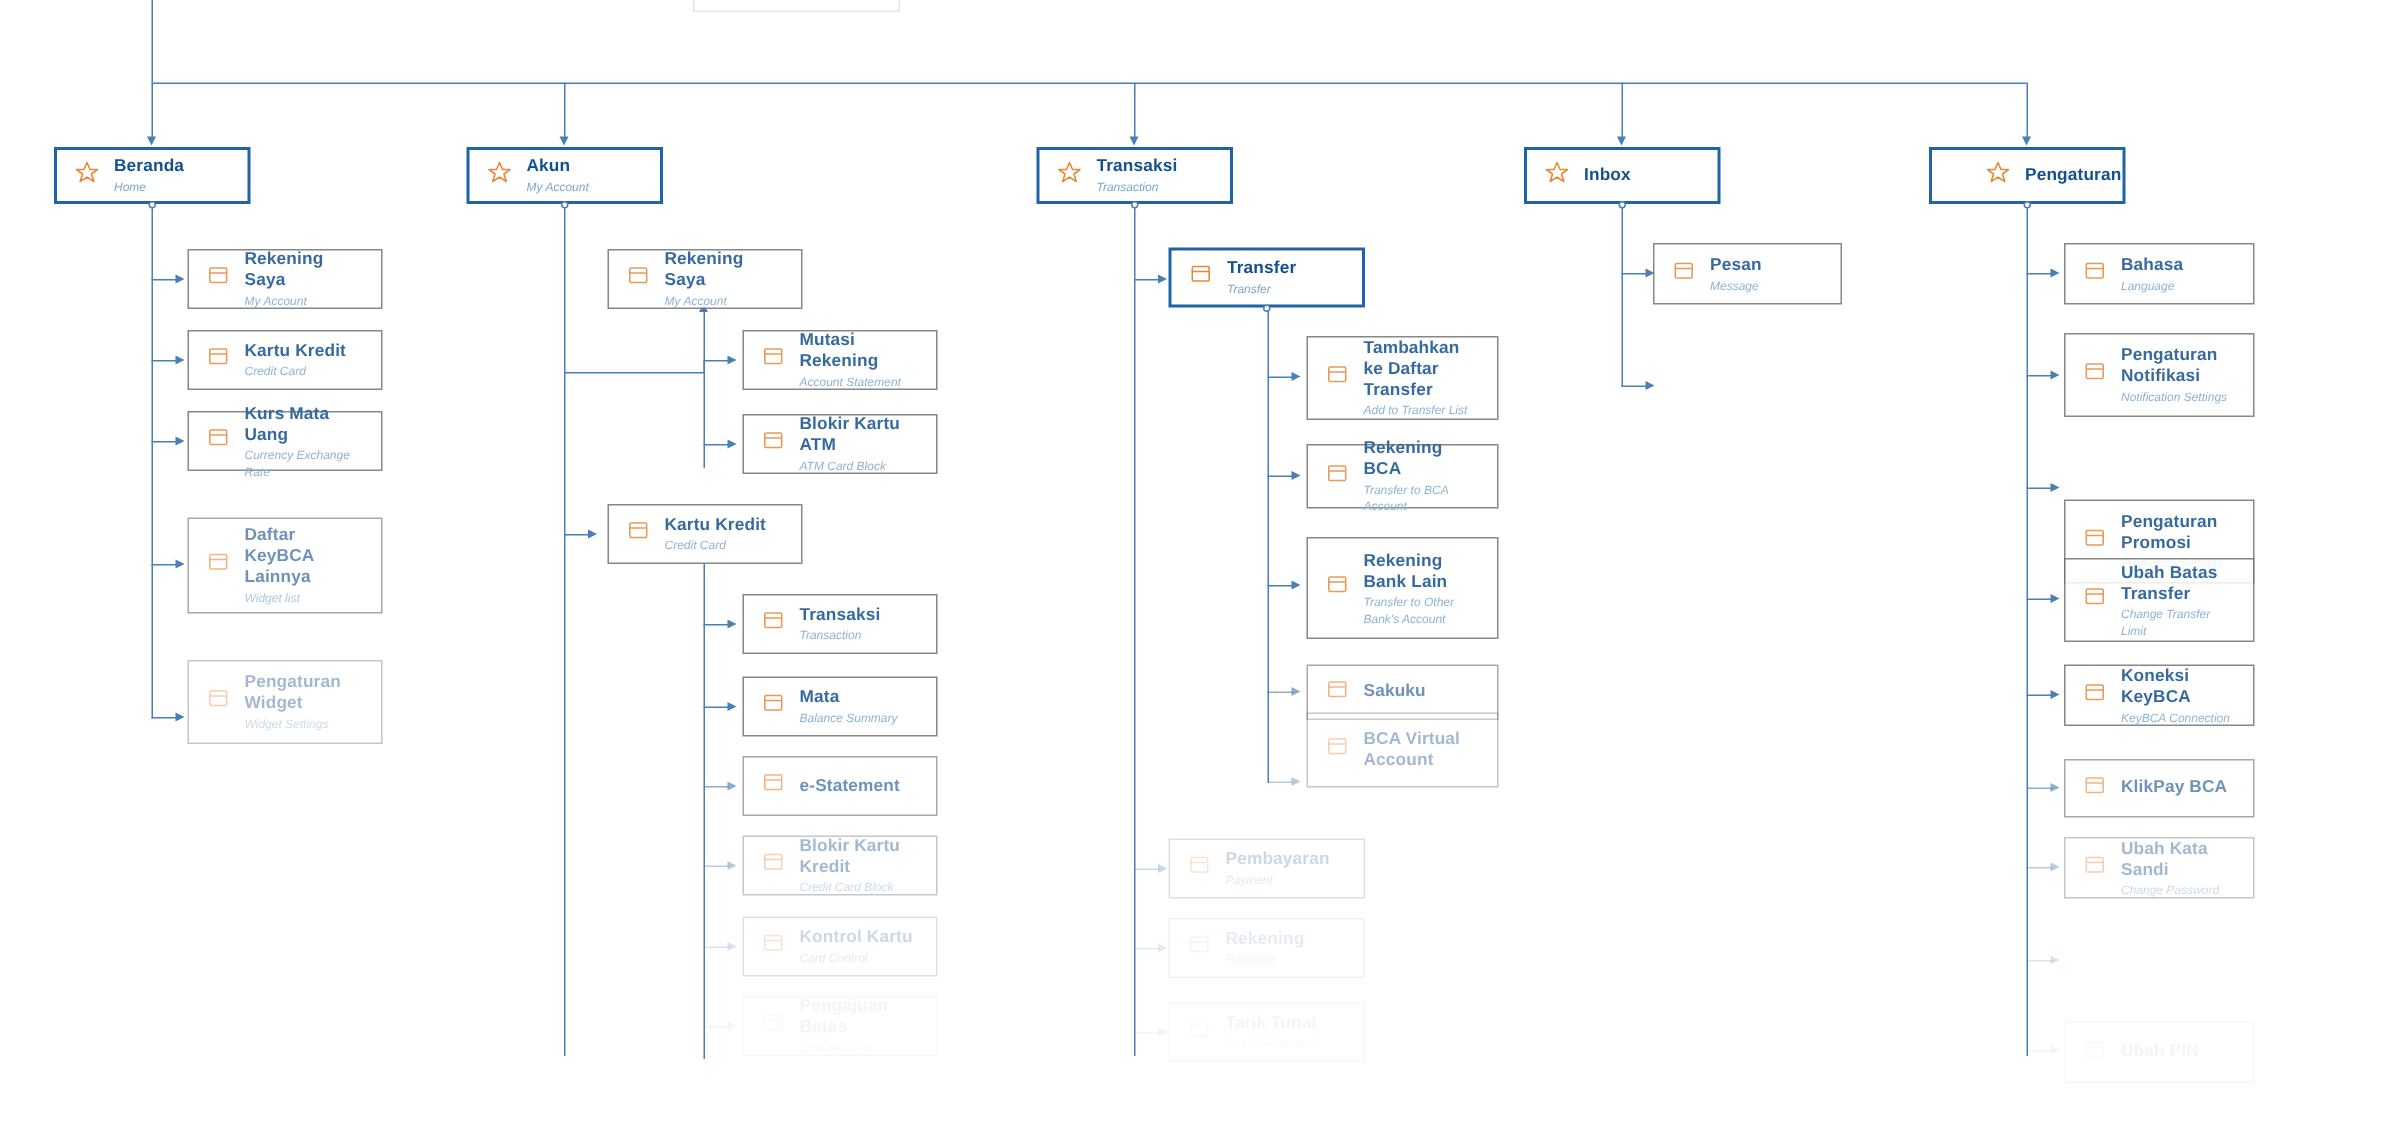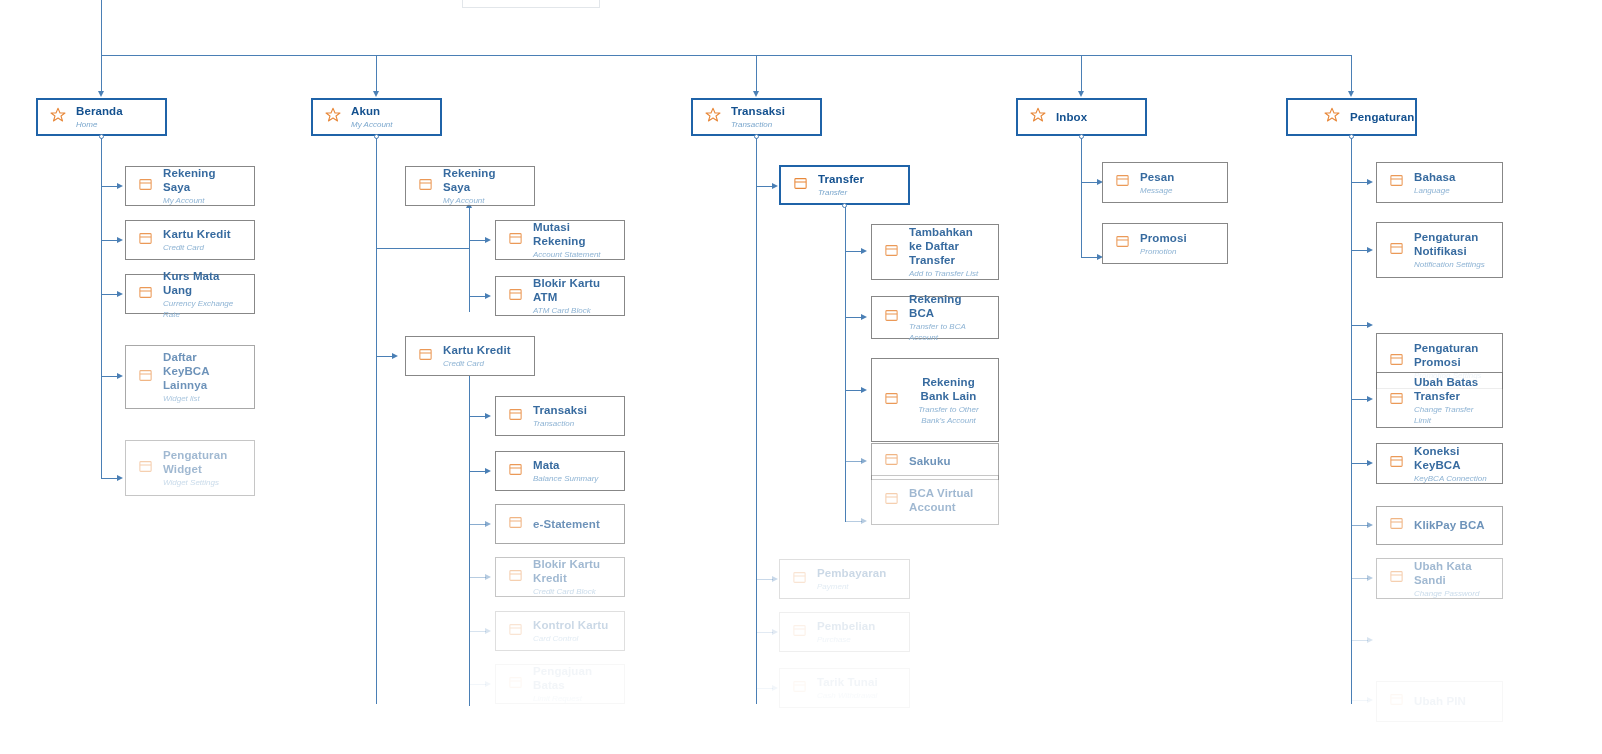--- a/index.html
+++ b/index.html
@@ -450,21 +450,21 @@
           <rect x="2.5" y="3.5" width="15" height="13" rx="1.2" fill="none" stroke="#e8883a" stroke-width="1.4"></rect>
           <line x1="2.5" y1="8" x2="17.5" y2="8" stroke="#e8883a" stroke-width="1.4"></line>
         </svg>
     </span>
     <span class="txt">
       <span class="t" style="display:block">Rekening BCA</span>
       <span class="s" style="display:block">Transfer to BCA Account</span>
     </span>
   </div>
 
-  <div class="node f85" style="left:871px; top:358px; width:128px; height:84px;text-align:center;">
+  <div class="node f85" style="left:871px; top:358px; width:128px; height:68px;">
     <span class="ico">
       <svg width="15" height="15" viewBox="0 0 20 20">
           <rect x="2.5" y="3.5" width="15" height="13" rx="1.2" fill="none" stroke="#e8883a" stroke-width="1.4"></rect>
           <line x1="2.5" y1="8" x2="17.5" y2="8" stroke="#e8883a" stroke-width="1.4"></line>
         </svg>
     </span>
     <span class="txt">
       <span class="t" style="display:block">Rekening Bank Lain</span>
       <span class="s" style="display:block">Transfer to Other Bank's Account</span>
     </span>
@@ -510,21 +510,21 @@
   </div>
 
   <div class="node f14" style="left:779px; top:612px; width:131px; height:40px;">
     <span class="ico">
       <svg width="15" height="15" viewBox="0 0 20 20">
           <rect x="2.5" y="3.5" width="15" height="13" rx="1.2" fill="none" stroke="#e8883a" stroke-width="1.4"></rect>
           <line x1="2.5" y1="8" x2="17.5" y2="8" stroke="#e8883a" stroke-width="1.4"></line>
         </svg>
     </span>
     <span class="txt">
-      <span class="t" style="display:block">Pembelian</span>
+      <span class="t" style="display:block">Rekening</span>
       <span class="s" style="display:block">Purchase</span>
     </span>
   </div>
 
   <div class="node f06" style="left:779px; top:668px; width:131px; height:40px;">
     <span class="ico">
       <svg width="15" height="15" viewBox="0 0 20 20">
           <rect x="2.5" y="3.5" width="15" height="13" rx="1.2" fill="none" stroke="#e8883a" stroke-width="1.4"></rect>
           <line x1="2.5" y1="8" x2="17.5" y2="8" stroke="#e8883a" stroke-width="1.4"></line>
         </svg>
@@ -560,32 +560,20 @@
           <rect x="2.5" y="3.5" width="15" height="13" rx="1.2" fill="none" stroke="#e8883a" stroke-width="1.4"></rect>
           <line x1="2.5" y1="8" x2="17.5" y2="8" stroke="#e8883a" stroke-width="1.4"></line>
         </svg>
     </span>
     <span class="txt">
       <span class="t" style="display:block">Pesan</span>
       <span class="s" style="display:block">Message</span>
     </span>
   </div>
 
-  <div class="node f85" style="left:1102px; top:223px; width:126px; height:41px;">
-    <span class="ico">
-      <svg width="15" height="15" viewBox="0 0 20 20">
-          <rect x="2.5" y="3.5" width="15" height="13" rx="1.2" fill="none" stroke="#e8883a" stroke-width="1.4"></rect>
-          <line x1="2.5" y1="8" x2="17.5" y2="8" stroke="#e8883a" stroke-width="1.4"></line>
-        </svg>
-    </span>
-    <span class="txt">
-      <span class="t" style="display:block">Promosi</span>
-      <span class="s" style="display:block">Promotion</span>
-    </span>
-  </div>
 
   <div class="node root" style="left:1286px; top:98px; width:131px; height:38px;padding-left:36px;">
     <span class="ico">
       <svg width="16" height="16" viewBox="0 0 24 24">
           <polygon points="12,2 15,9 22.5,9 16.5,13.5 18.8,21 12,16.6 5.2,21 7.5,13.5 1.5,9 9,9" fill="none" stroke="#e8883a" stroke-width="1.6" stroke-linejoin="round"></polygon>
         </svg>
     </span>
     <span class="txt">
       <span class="t" style="display:block">Pengaturan</span>
       <span class="s" style="display:block"></span>

